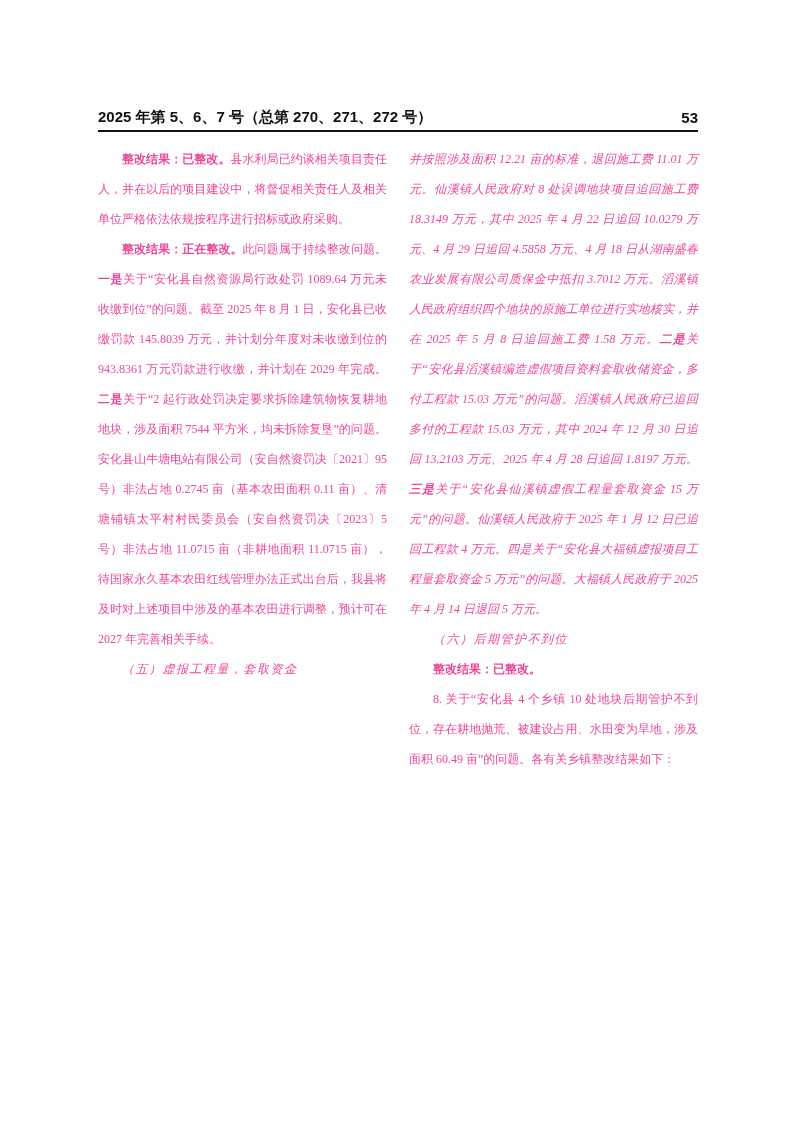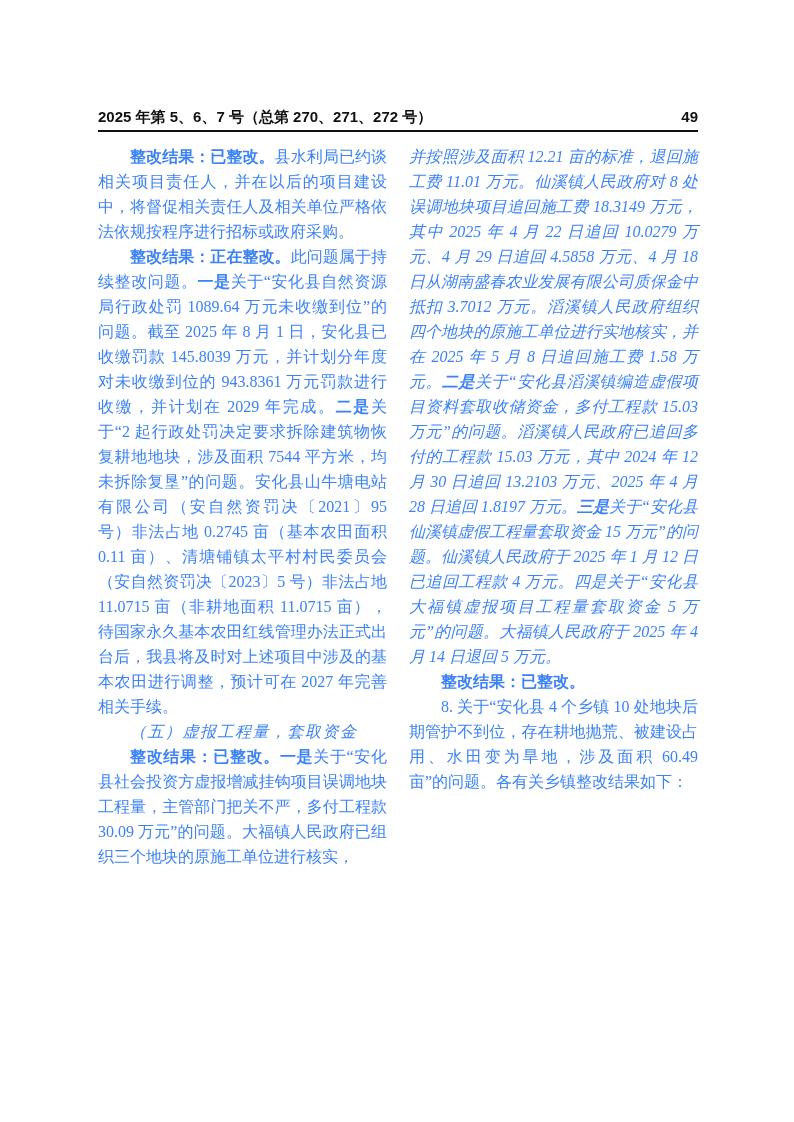--- a/index.html
+++ b/index.html
@@ -15,43 +15,43 @@
     background: #ffffff;
     overflow: hidden;
   }
   .running-head {
     position: absolute;
     left: 98px;
     top: 108px;
     width: 600px;
     display: flex;
     justify-content: space-between;
-    align-items: flex-start;
+    align-items: center;
     border-bottom: 2px solid #111;
     padding-bottom: 3px;
     font-family: "Liberation Sans", "DejaVu Sans", sans-serif;
     font-weight: 700;
     font-size: 15px;
     color: #111;
   }
   .content {
     position: absolute;
     left: 98px;
     top: 144px;
     width: 600px;
     display: flex;
     gap: 22px;
   }
   .col {
     width: 289px;
     font-family: "Liberation Serif", "DejaVu Serif", serif;
-    font-size: 16px;
-    line-height: 25px;
+    font-size: 12px;
+    line-height: 30px;
     text-align: justify;
-    color: #3b82f6;
+    color: #ec4899;
   }
   .col p {
     margin: 0;
     padding: 0;
     text-indent: 2em;
   }
   .col p.no-indent {
     text-indent: 0;
     font-style: italic;
   }
@@ -64,30 +64,30 @@
     font-family: "Liberation Sans", "DejaVu Sans", sans-serif;
   }
 </style>
 </head>
 <body>
 
 <div class="page">
 
   <div class="running-head">
     <span>2025 年第 5、6、7 号（总第 270、271、272 号）</span>
-    <span>49</span>
+    <span>53</span>
   </div>
 
   <div class="content">
     <div class="col" id="col-left">
         <p class=""><span class="b">整改结果：已整改。</span><span>县水利局已约谈相关项目责任人，并在以后的项目建设中，将督促相关责任人及相关单位严格依法依规按程序进行招标或政府采购。</span></p>
         <p class=""><span class="b">整改结果：正在整改。</span><span>此问题属于持续整改问题。</span><span class="b">一是</span><span>关于“安化县自然资源局行政处罚 1089.64 万元未收缴到位”的问题。截至 2025 年 8 月 1 日，安化县已收缴罚款 145.8039 万元，并计划分年度对未收缴到位的 943.8361 万元罚款进行收缴，并计划在 2029 年完成。</span><span class="b">二是</span><span>关于“2 起行政处罚决定要求拆除建筑物恢复耕地地块，涉及面积 7544 平方米，均未拆除复垦”的问题。安化县山牛塘电站有限公司（安自然资罚决〔2021〕95 号）非法占地 0.2745 亩（基本农田面积 0.11 亩）、清塘铺镇太平村村民委员会（安自然资罚决〔2023〕5 号）非法占地 11.0715 亩（非耕地面积 11.0715 亩），待国家永久基本农田红线管理办法正式出台后，我县将及时对上述项目中涉及的基本农田进行调整，预计可在 2027 年完善相关手续。</span></p>
         <p class="heading "><span>（五）虚报工程量，套取资金</span></p>
-        <p class=""><span class="b">整改结果：已整改。一是</span><span>关于“安化县社会投资方虚报增减挂钩项目误调地块工程量，主管部门把关不严，多付工程款 30.09 万元”的问题。大福镇人民政府已组织三个地块的原施工单位进行核实，</span></p>
       </div>
     <div class="col" id="col-right">
         <p class="no-indent"><span>并按照涉及面积 12.21 亩的标准，退回施工费 11.01 万元。仙溪镇人民政府对 8 处误调地块项目追回施工费 18.3149 万元，其中 2025 年 4 月 22 日追回 10.0279 万元、4 月 29 日追回 4.5858 万元、4 月 18 日从湖南盛春农业发展有限公司质保金中抵扣 3.7012 万元。滔溪镇人民政府组织四个地块的原施工单位进行实地核实，并在 2025 年 5 月 8 日追回施工费 1.58 万元。</span><span class="b">二是</span><span>关于“安化县滔溪镇编造虚假项目资料套取收储资金，多付工程款 15.03 万元”的问题。滔溪镇人民政府已追回多付的工程款 15.03 万元，其中 2024 年 12 月 30 日追回 13.2103 万元、2025 年 4 月 28 日追回 1.8197 万元。</span><span class="b">三是</span><span>关于“安化县仙溪镇虚假工程量套取资金 15 万元”的问题。仙溪镇人民政府于 2025 年 1 月 12 日已追回工程款 4 万元。四是关于“安化县大福镇虚报项目工程量套取资金 5 万元”的问题。大福镇人民政府于 2025 年 4 月 14 日退回 5 万元。</span></p>
+        <p class="heading "><span>（六）后期管护不到位</span></p>
         <p class=""><span class="b">整改结果：已整改。</span></p>
         <p class=""><span>8. 关于“安化县 4 个乡镇 10 处地块后期管护不到位，存在耕地抛荒、被建设占用、水田变为旱地，涉及面积 60.49 亩”的问题。各有关乡镇整改结果如下：</span></p>
       </div>
   </div>
 
 </div>
 
 </body></html>

